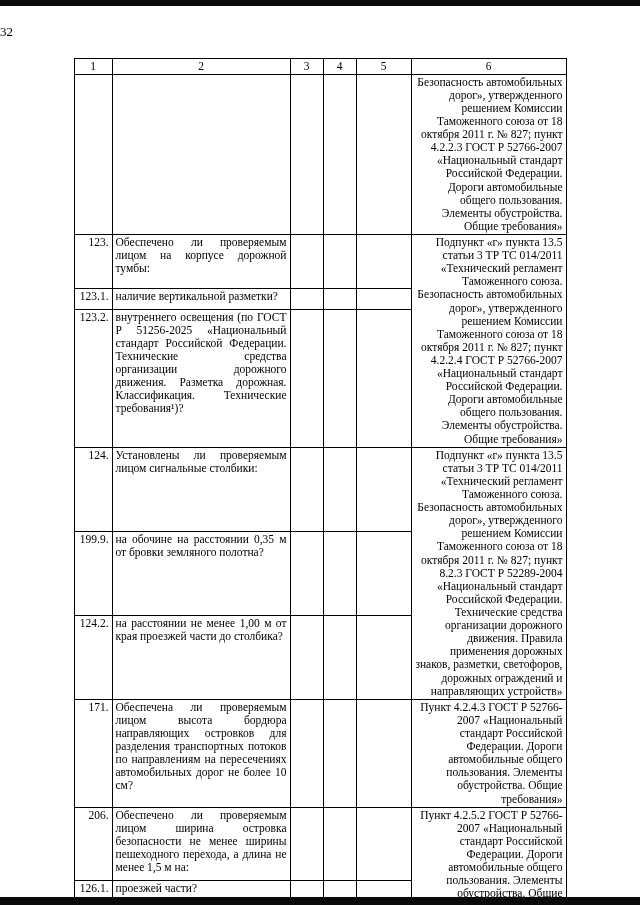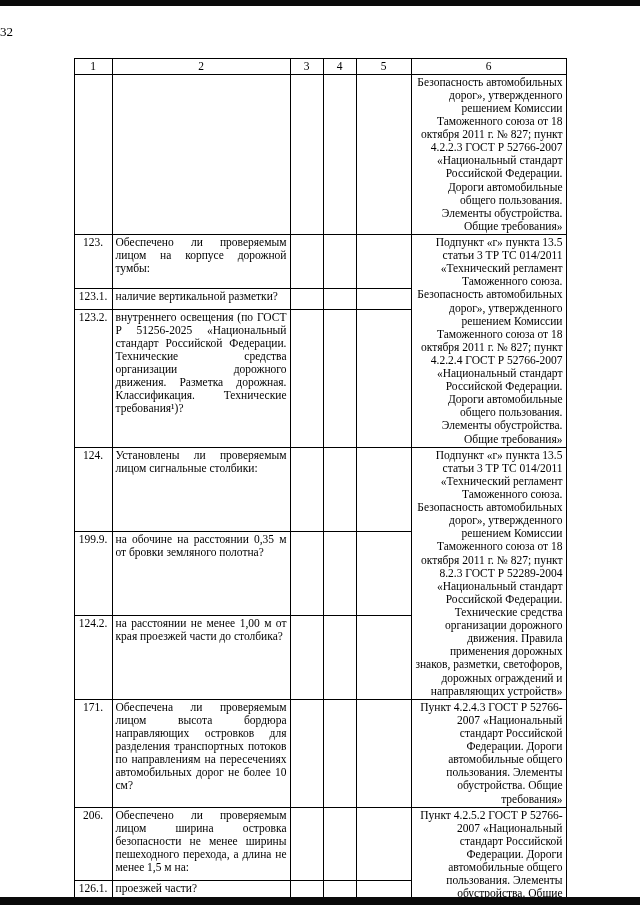--- a/index.html
+++ b/index.html
@@ -40,21 +40,21 @@
     padding: 1px 3px;
     vertical-align: top;
     overflow: hidden;
   }
   td.hdr {
     text-align: center;
     padding: 0 2px;
     line-height: 1.1;
   }
   td.num {
-    text-align: center;
+    text-align: right;
     margin-top: 12px;
   }
   td.question {
     text-align: justify;
     margin-top: 22px;
   }
   td.blank { }
   td.ref {
     text-align: right;
   }

